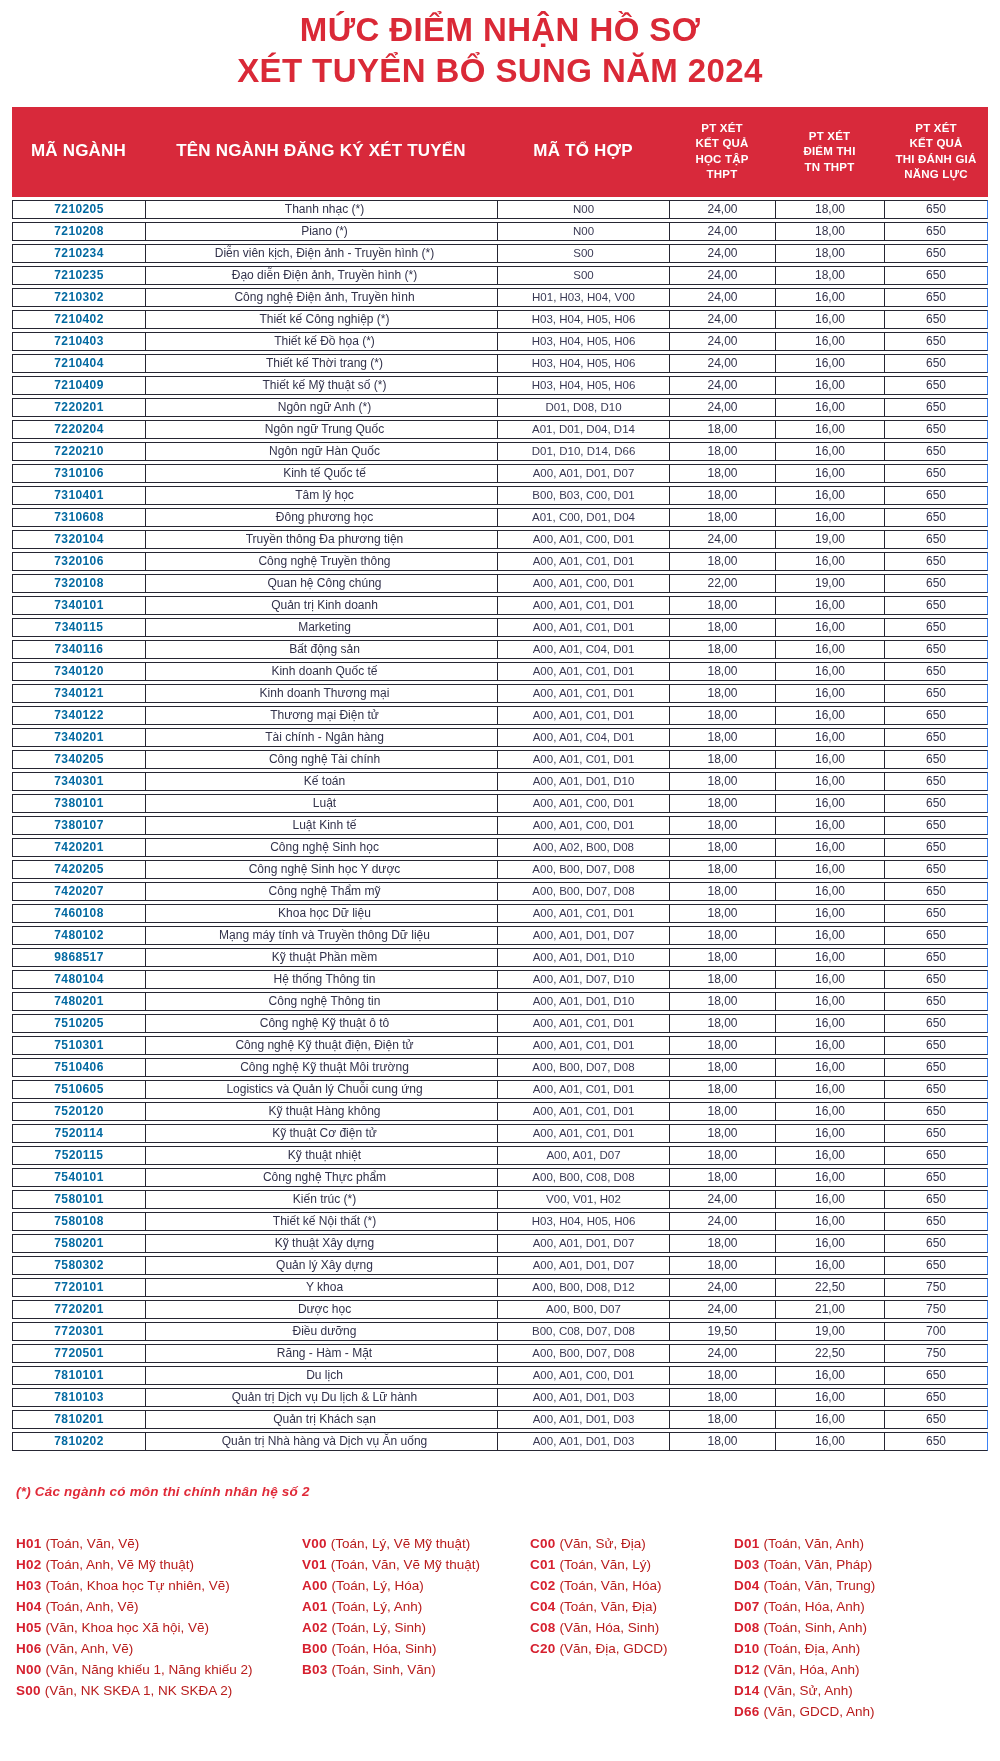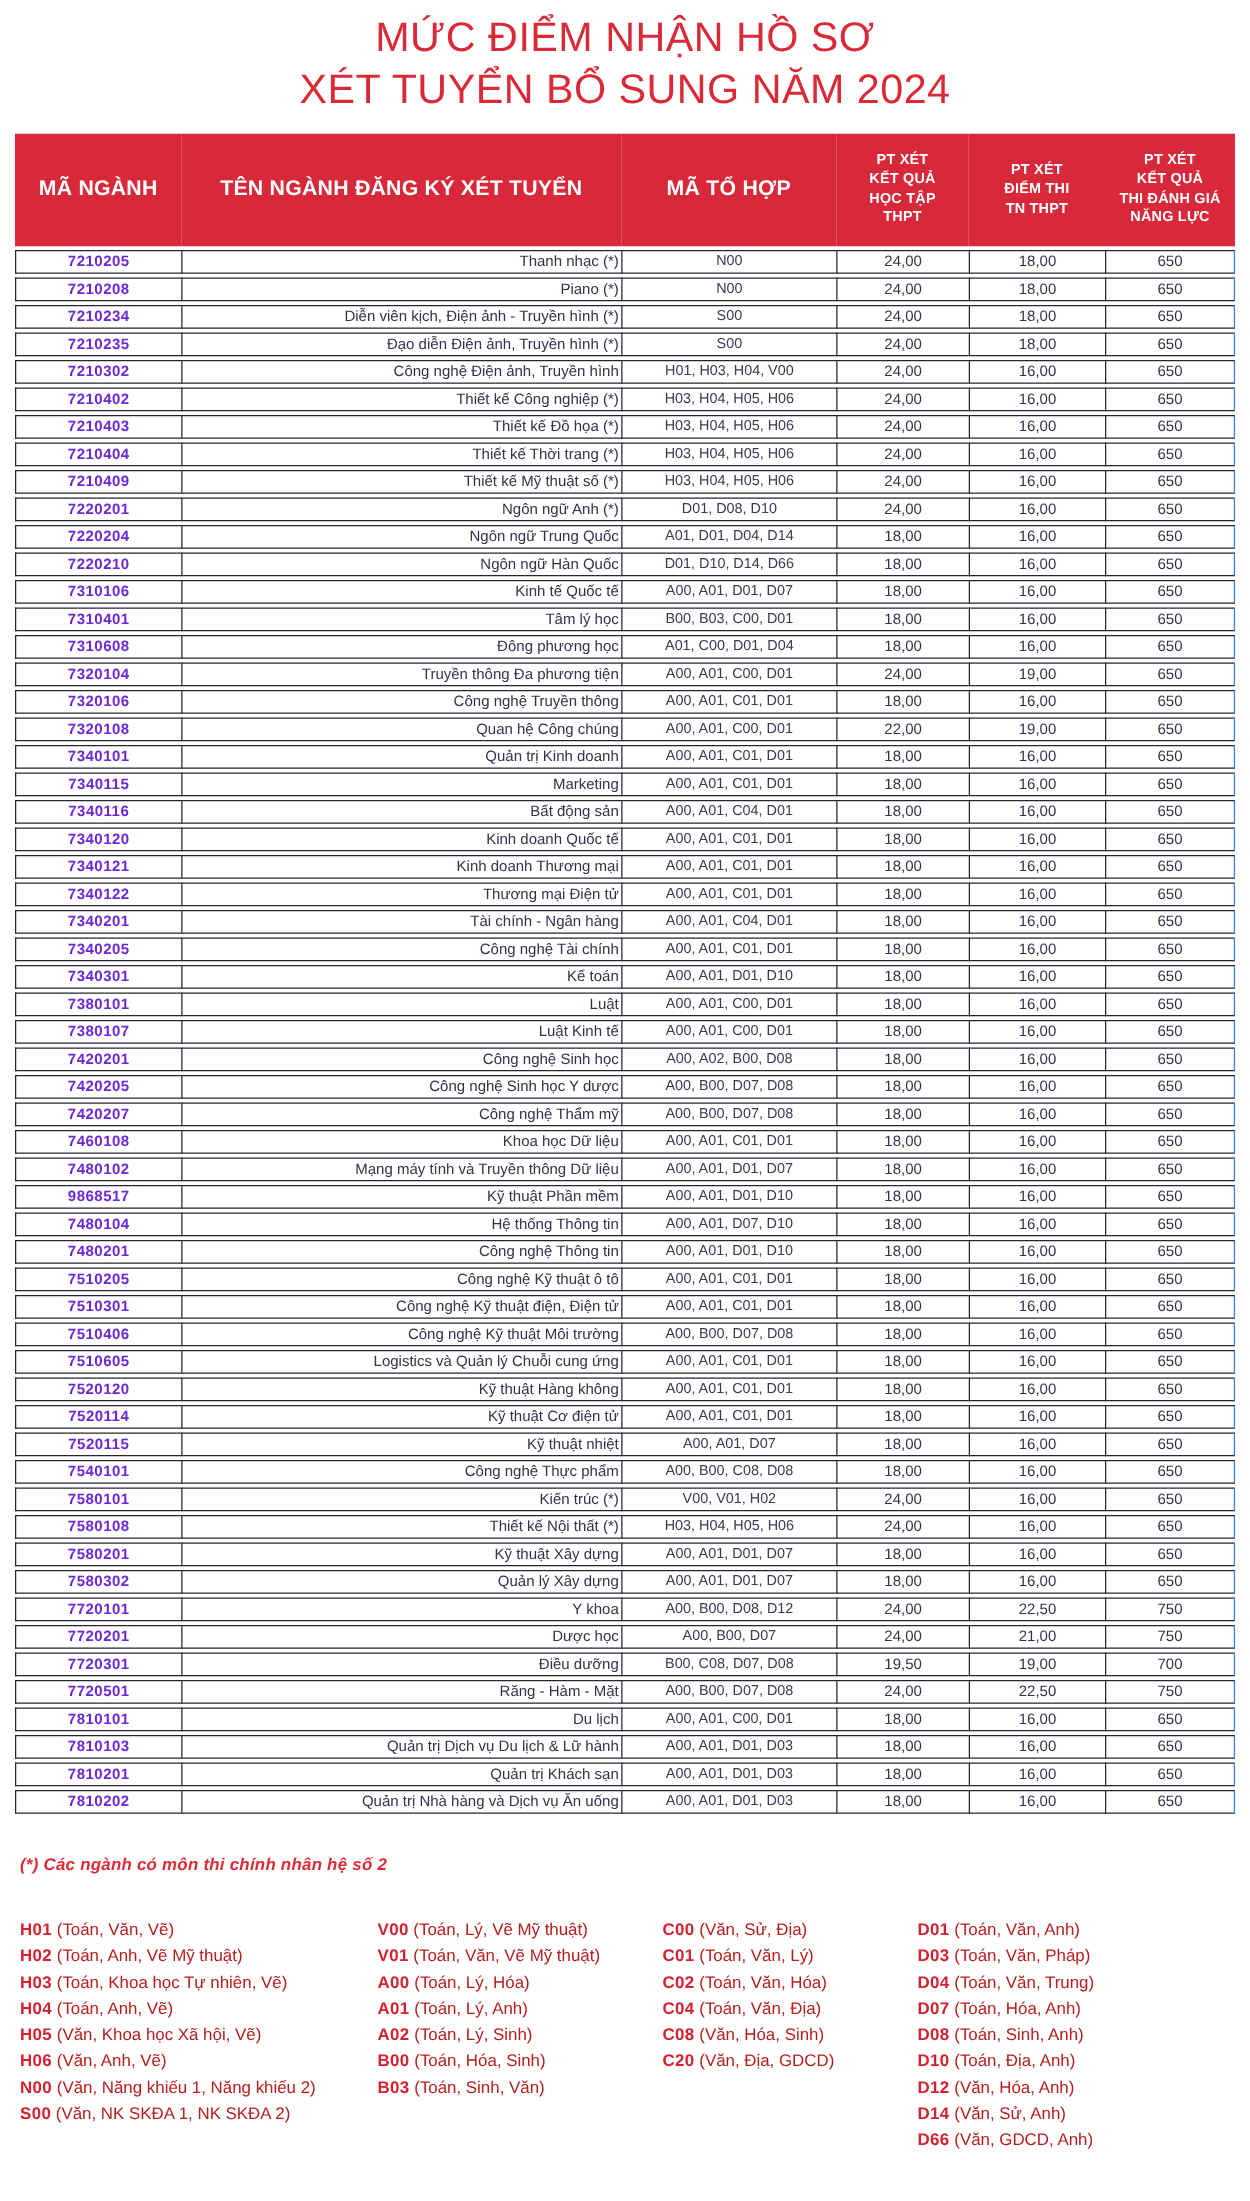--- a/index.html
+++ b/index.html
@@ -1,37 +1,37 @@
 <!DOCTYPE html>
 <html><head>
 <meta charset="utf-8">
 <style>
   html,body{margin:0;padding:0;background:#fff;}
   body{width:1000px;height:1761px;font-family:"Liberation Sans",sans-serif;color:#32324B;overflow:hidden;}
   .page{padding:8px 12px 0 12px;}
 
   .title{margin:2px 0 12px 0;text-align:center;color:#DA2937;font-size:33px;line-height:1.24;
-         font-weight:normal;letter-spacing:.4px;}
+         font-weight:bold;letter-spacing:.4px;}
   .title span{display:block;}
 
   table.scores{width:976px;border-collapse:separate;border-spacing:0 3px;table-layout:fixed;}
   col.c0{width:133px;} col.c1{width:352px;} col.c2{width:172px;}
   col.c3{width:106px;} col.c4{width:109px;} col.c5{width:104px;}
 
   thead th{background:#D8293B;color:#fff;height:90px;vertical-align:middle;text-align:center;
            font-size:17px;font-weight:bold;padding:0 3px;white-space:pre-line;line-height:1.35;
            letter-spacing:.2px;}
   thead th.small{font-size:11.5px;}
 
   tbody td{border-top:1px solid #262633;border-bottom:1px solid #262633;border-left:1px solid #262633;
            height:17px;text-align:center;font-size:12px;padding:0 2px;color:#32324B;
            white-space:nowrap;overflow:hidden;}
   tbody td:last-child{border-right:1px solid #3b82f6;}
-  tbody td.c0{font-weight:bold;letter-spacing:.4px;color:#6d28d9;margin-left:32px;}
-  tbody td.c1{text-align:right;padding-left:8px;}
+  tbody td.c0{font-weight:bold;letter-spacing:.4px;color:#0369a1;margin-left:32px;}
+  tbody td.c1{text-align:center;padding-left:8px;}
   tbody td.c2{font-size:11.5px;color:#3a3a55;}
 
   .footnote{margin:30px 0 0 4px;color:#E02A38;font-size:13.5px;font-style:italic;font-weight:bold;
             letter-spacing:.2px;}
 
   .legend{display:flex;margin:34px 0 0 4px;}
   .legend-col{flex:0 0 auto;}
   .legend-col:nth-child(1){width:286px;}
   .legend-col:nth-child(2){width:228px;}
   .legend-col:nth-child(3){width:204px;}

